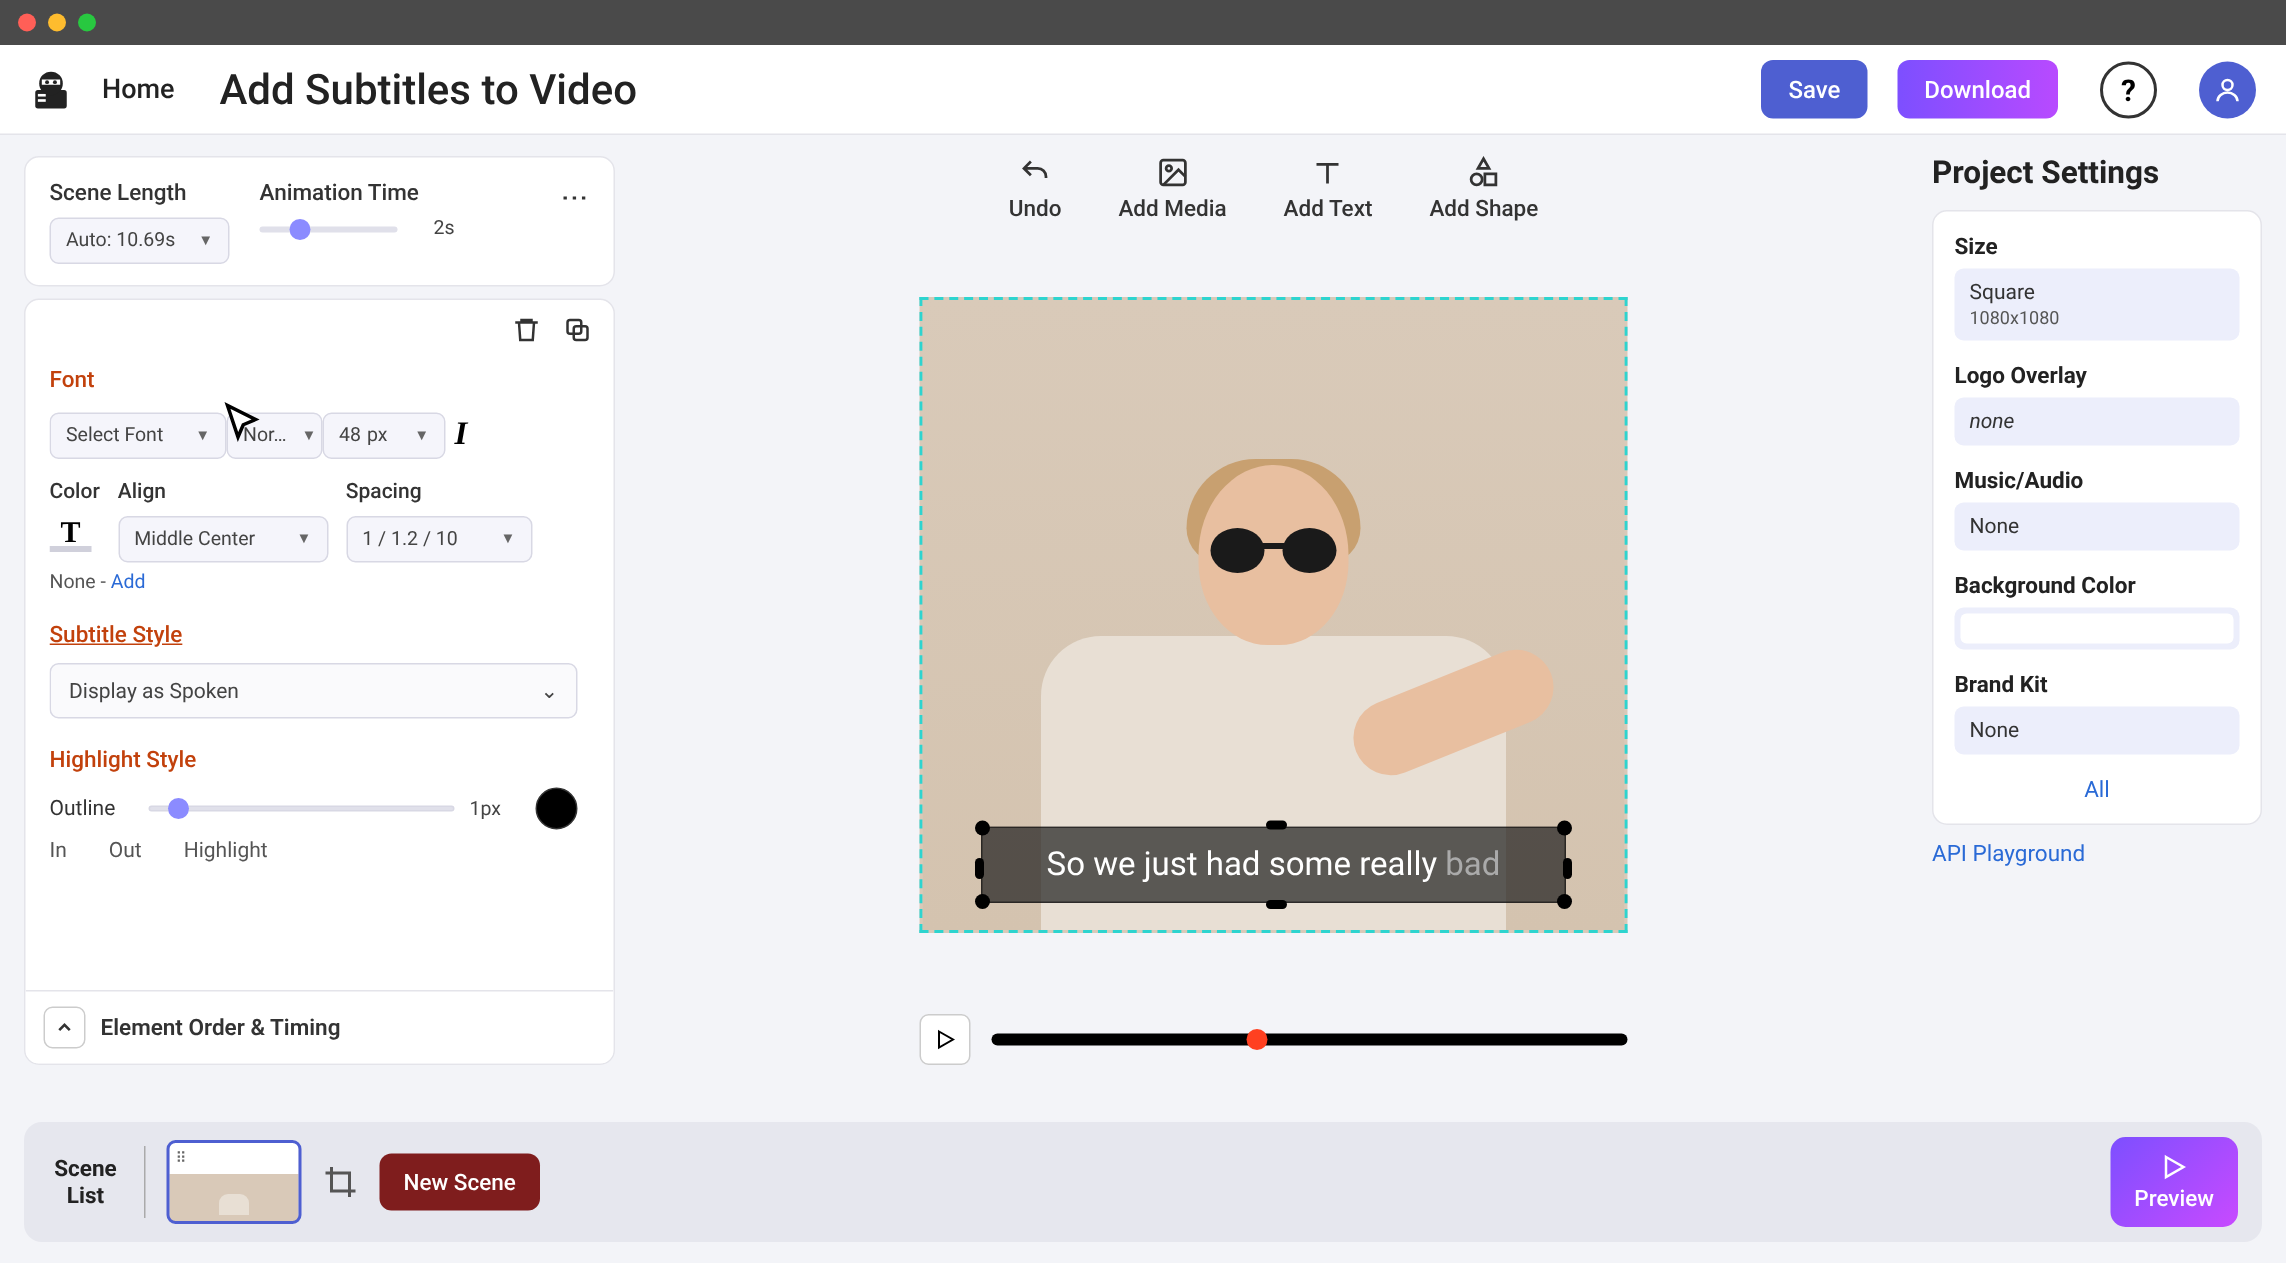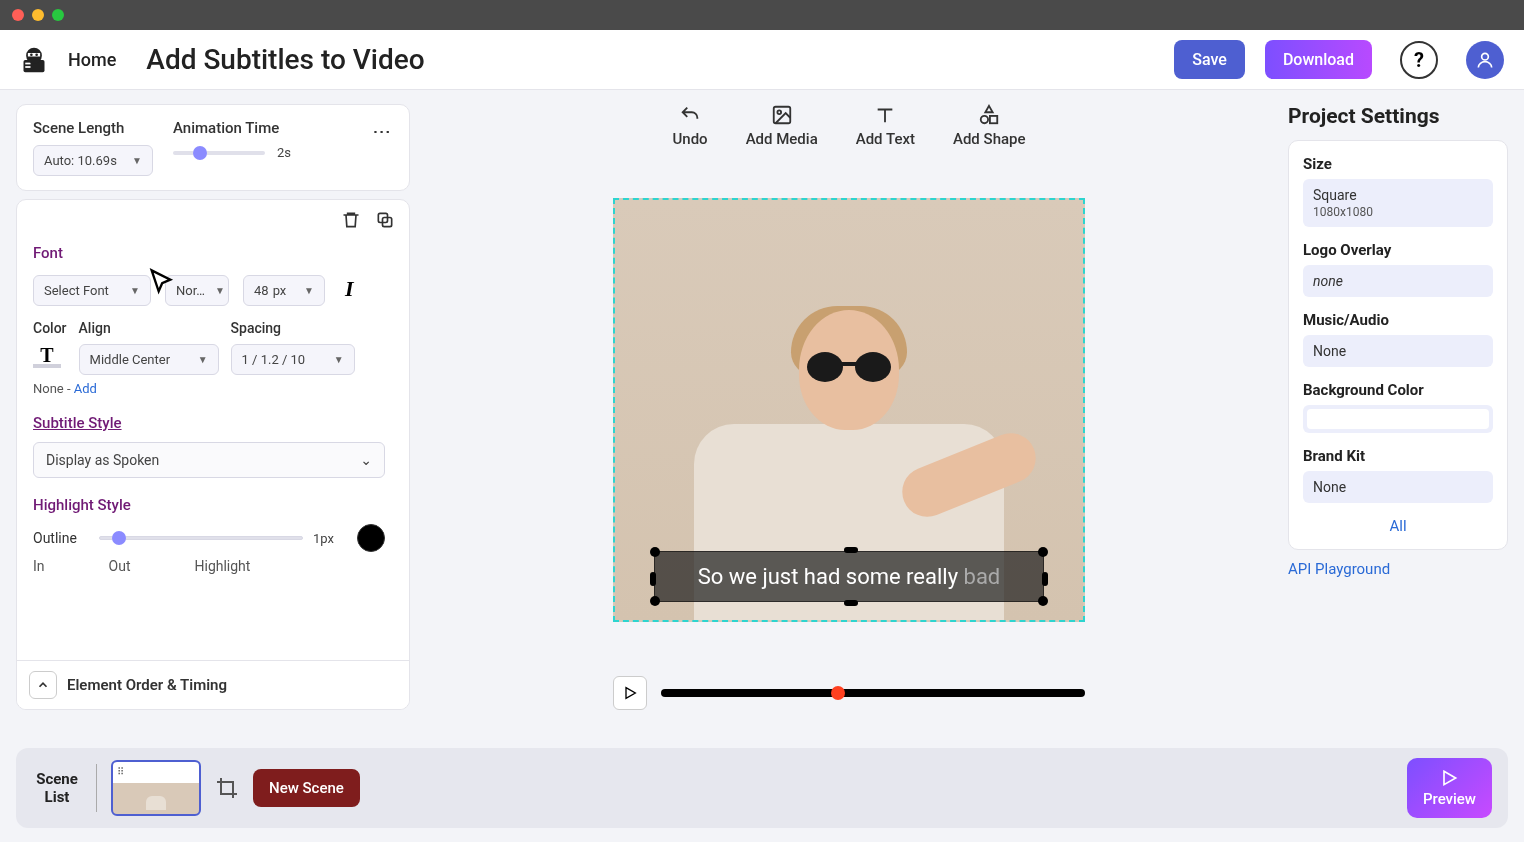--- a/index.html
+++ b/index.html
@@ -26,36 +26,36 @@
 .main { display: flex; height: 620px; padding: 14px 16px 0 16px; gap: 14px; }
 
 
 .left-col { width: 394px; display: flex; flex-direction: column; gap: 8px; }
 .card { background: #fff; border: 1px solid #e4e4ea; border-radius: 10px; padding: 14px 16px; }
 .scene-card { display: flex; align-items: flex-start; gap: 20px; position: relative; }
 .sc-block { display: flex; flex-direction: column; gap: 8px; }
 .sc-label { font-size: 15px; font-weight: 500; color: #333; }
 .dropdown { border: 1px solid #d8d8e4; border-radius: 6px; background: #f5f5fb; padding: 7px 10px; font-size: 13px; display: flex; align-items: center; gap: 10px; cursor: pointer; color: #444; }
 .dropdown .chev { margin-left: auto; font-size: 10px; color: #666; }
-.slider-wrap { display: flex; align-items: center; gap: 12px; text-align: center; }
+.slider-wrap { display: flex; align-items: center; gap: 24px; text-align: center; }
 .slider-track { width: 92px; height: 4px; background: #e0e0ea; border-radius: 2px; position: relative; }
 .slider-thumb { position: absolute; width: 14px; height: 14px; background: #8b8bff; border-radius: 50%; top: -5px; }
 .slider-val { font-size: 13px; color:#444; }
 .dots-menu { position: absolute; right: 16px; top: 18px; font-size: 18px; cursor: pointer; color: #333; letter-spacing: -1px; writing-mode: vertical-lr; }
 
 .font-card { position: relative; flex: 1; overflow: hidden; }
 .font-card-inner { height: 464px; overflow-y: auto; padding-right: 8px; }
 .card-top-icons { position: absolute; right: 14px; top: 10px; display: flex; gap: 14px; }
 .mini-icon { cursor: pointer; color: #333; }
 .mini-icon svg { width: 20px; height: 20px; }
-.section-head { font-size: 15px; font-weight: 500; color: #701a75; margin: 18px 0 10px; }
+.section-head { font-size: 15px; font-weight: 500; color: #c2410c; margin: 18px 0 10px; }
 .section-head.first { margin-top: 30px; }
 .section-head.underline { text-decoration: underline; cursor: pointer; }
 
-.row { display: flex; gap: 14px; align-items: flex-end; }
+.row { display: flex; align-items: flex-end; }
 .font-row .dropdown { font-size: 13px; }
 .italic-btn { font-family: Georgia, serif; font-style: italic; font-size: 22px; font-weight: bold; cursor: pointer; padding: 4px 6px; }
 
 .color-align-row { display: flex; gap: 12px; align-items: flex-start; margin-top: 14px; }
 .cas-block { display: flex; flex-direction: column; gap: 8px; }
 .cas-label { font-size: 14px; color: #333; font-weight: 500; }
 .color-swatch { width: 28px; height: 24px; border-bottom: 4px solid #d0d0db; font-family: Georgia; font-size: 20px; font-weight: bold; text-align: center; cursor: pointer; }
 
 .shadow-label { font-size: 15px; color: #333; font-weight: 500; margin-top: 18px; }
 .shadow-val { font-size: 13px; color: #555; margin-top: 6px; }
@@ -63,21 +63,21 @@
 
 .wide-dropdown { width: 100%; border: 1px solid #d8d8e4; border-radius: 6px; background: #fafafc; padding: 9px 12px; font-size: 14px; display: flex; align-items: center; justify-content: space-between; cursor: pointer; color: #444; margin-top: 6px;}
 
 .highlight-row { display: flex; align-items: center; gap: 10px; margin-top: 8px; }
 .hl-label { font-size: 14px; color: #333; width: 56px; }
 .hl-slider { flex: 1; height: 4px; background: #e0e0ea; border-radius: 2px; position: relative; border: 1px solid #d8d8e4; }
 .hl-thumb { position: absolute; width: 14px; height: 14px; background: #8b8bff; border-radius: 50%; top: -6px; left: 12px; }
 .hl-val { font-size: 13px; color: #444; width: 34px; }
 .hl-color { width: 28px; height: 28px; border-radius: 50%; background: #000; border: 1px solid #333; cursor: pointer; }
 
-.anim-cols { display: flex; gap: 64px; font-size: 14px; color: #555; margin-top: 6px; align-items: flex-end; }
+.anim-cols { display: flex; gap: 28px; font-size: 14px; color: #555; margin-top: 6px; align-items: flex-end; }
 
 .element-order-bar { background: #fff; border-top: 1px solid #e4e4ea; padding: 10px 12px; display: flex; align-items: center; gap: 10px; font-size: 15px; font-weight: 600; color: #333; position: absolute; bottom: 0; left: 0; right: 0; }
 .eo-chev { width: 28px; height: 28px; border: 1px solid #ccc; border-radius: 6px; display: flex; align-items: center; justify-content: center; cursor: pointer; background: #fff; }
 
 .font-card { position: relative; }
 .cursor-overlay { position: absolute; top: 68px; left: 130px; pointer-events: none; }
 .cursor-overlay svg { width: 28px; height: 28px; }
 
 
 .center-col { flex: 1; display: flex; flex-direction: column; align-items: center; gap: 40px; }

